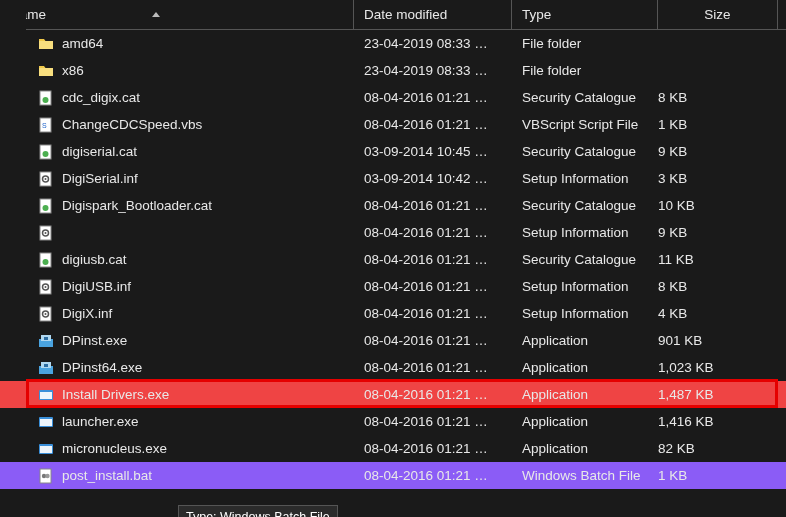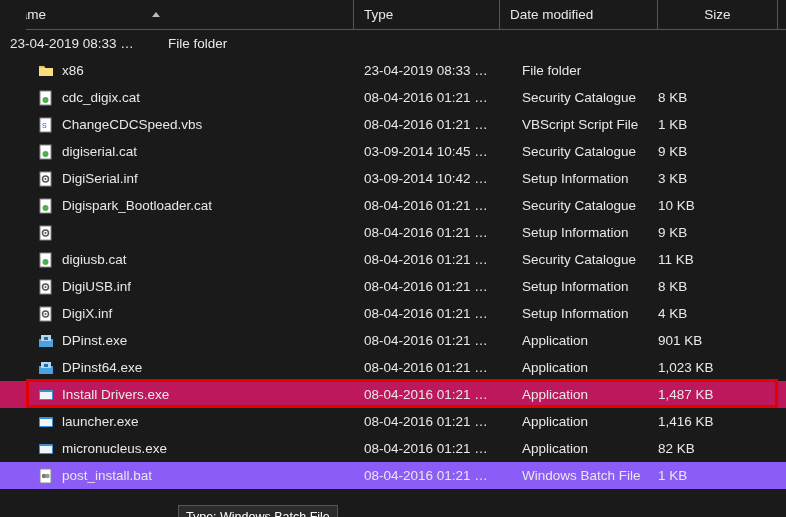--- a/index.html
+++ b/index.html
@@ -47,21 +47,21 @@
   .row {
     display: flex;
     align-items: center;
     height: 27px;
     position: relative;
   }
   .row .c-name { width: 354px; padding-left: 38px; display:flex; align-items:center; gap:8px; overflow:hidden; white-space:nowrap;}
   .row .c-date { width: 158px; padding-left: 10px; white-space:nowrap; overflow:hidden; }
   .row .c-type { width: 146px; padding-left: 10px; white-space:nowrap; overflow:hidden; }
   .row .c-size { width: 120px; padding-right: 22px; text-align:left; white-space:nowrap; }
-  .selected { background: #be185d; }
+  .selected { background: #ef4444; }
   .hover    { background: #8b5cf6; }
   .highlight-box {
     position: absolute;
     top: -2px; left: 26px; right: 8px; height: 29px;
     border: 3px solid #e50000;
     pointer-events: none;
   }
   .icon { width:16px; height:16px; display:inline-block; flex-shrink:0; }
   .tooltip {
     position:absolute;
@@ -80,33 +80,40 @@
 </head>
 <body>
 
 <div class="leftstrip"></div>
 
 <div class="header">
   <div class="col col-name">
     <span>Name</span>
     <span class="sort-arrow"></span>
   </div>
+  <div class="col col-date">
+    <span>Date modified</span>
+  </div>
   <div class="col col-type">
     <span>Type</span>
   </div>
-  <div class="col col-date">
-    <span>Date modified</span>
-  </div>
   <div class="col col-size">
     <span>Size</span>
   </div>
 </div>
 
 <div class="filelist" id="filelist">
     <div class="row">
+      <div class="c-name">
+        <svg class="icon" viewBox="0 0 16 16">
+          <path fill="#f0c94a" d="M1 3h5l1.5 2H15v8H1z"></path>
+          <path fill="#f8de7e" d="M1 5h14v8H1z"></path>
+        </svg>
+        <span>amd64</span>
+      </div>
       <div class="c-date"><span>23-04-2019 08:33 …</span></div>
       <div class="c-type"><span>File folder</span></div>
       <div class="c-size"><span></span></div>
     </div>
     <div class="row">
       <div class="c-name">
         <svg class="icon" viewBox="0 0 16 16">
           <path fill="#f0c94a" d="M1 3h5l1.5 2H15v8H1z"></path>
           <path fill="#f8de7e" d="M1 5h14v8H1z"></path>
         </svg>

